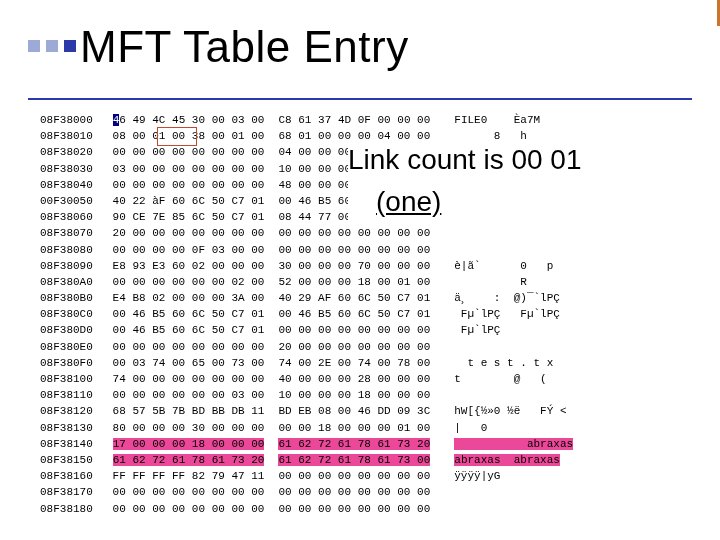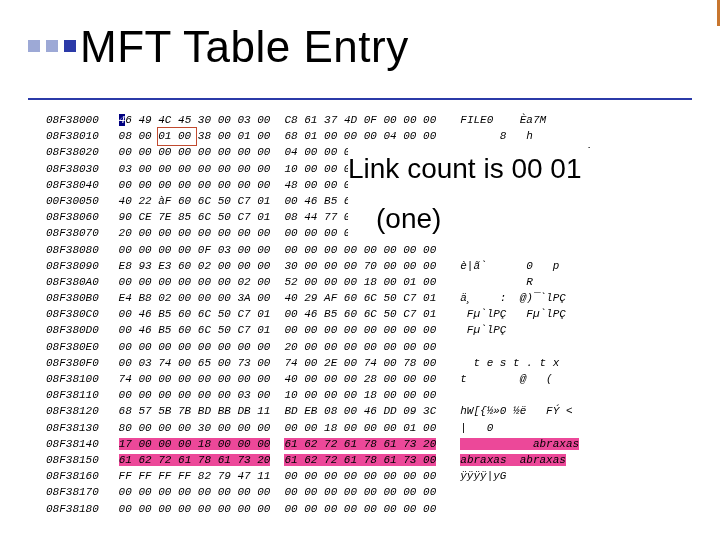--- a/index.html
+++ b/index.html
@@ -44,58 +44,58 @@
     top: 98px;
     left: 28px;
     width: 664px;
     height: 2px;
     background: #2b3aa8;
   }
 
   .hex {
     position: absolute;
     top: 112px;
-    left: 46px;
+    left: 40px;
     width: 668px;
     font-family: "Courier New", monospace;
     font-size: 11px;
     line-height: 16.2px;
     white-space: pre;
     color: #000;
-    font-style: italic;
   }
   .hex .row { display: block; height: 16.2px; }
 
   
   .hl {
     background: #ec4899;
   }
   .inv {
     background: #000080;
     color: #ffffff;
   }
   .gap2 { display:inline-block; width: 14px; }
   .gap4 { display:inline-block; width: 24px; }
 
   
   .annot {
     position: absolute;
     left: 348px;
-    top: 148px;
+    top: 139px;
     width: 320px;
     background: #ffffff;
     color: #000;
     font-family: Arial, Helvetica, sans-serif;
     font-size: 28px;
     line-height: 1.2;
     padding: 4px 0 4px 0;
   }
   .annot .line2 {
-    margin-top: 16px;
+    margin-top: 8px;
     padding-left: 28px;
+    text-decoration: underline;
   }
 
   
   .redbox1 {
     position: absolute;
     left: 157px;
     top: 127px;
     width: 38px;
     height: 17px;
     border: 1px solid #c04a2f;

